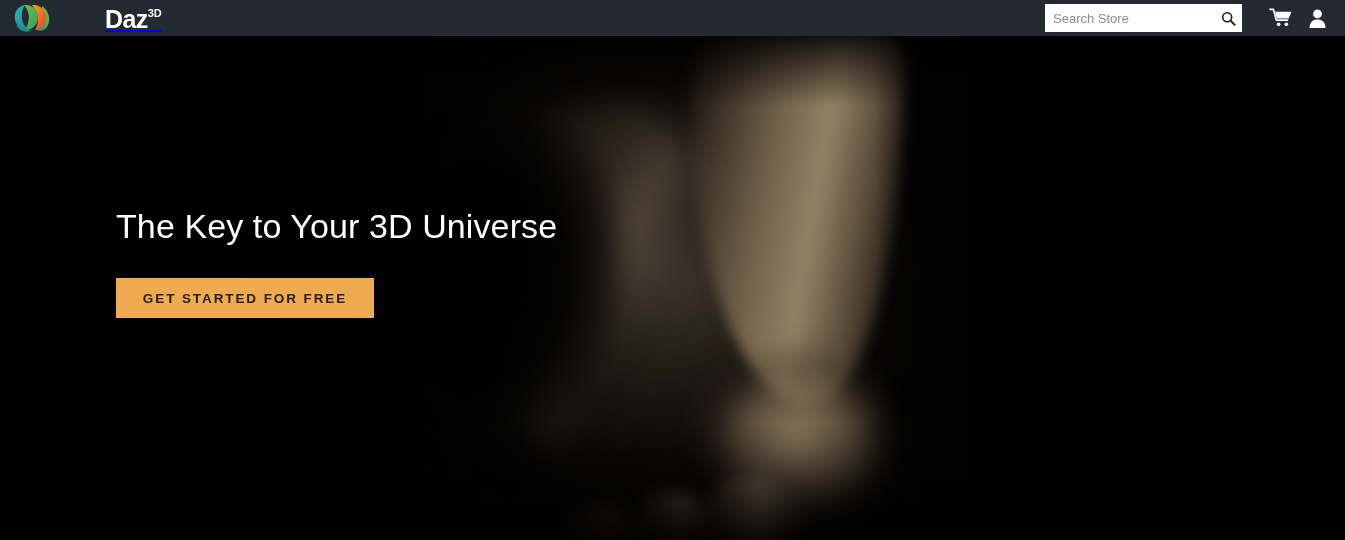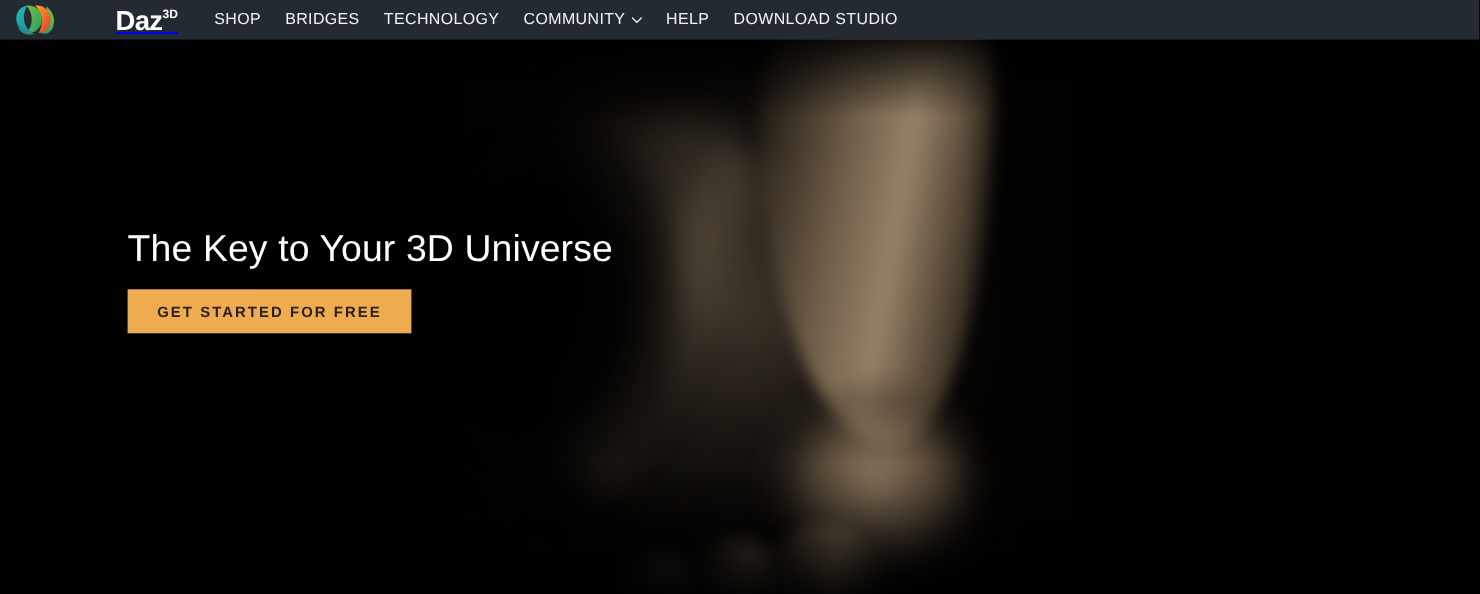--- a/index.html
+++ b/index.html
@@ -209,21 +209,21 @@
   .hero-title {
     color: #ffffff; font-size: 34px; font-weight: 300;
     letter-spacing: 0.1px; line-height: 1.18; white-space: nowrap;
   }
   .hero-desc {
     color: #f4f4f4; font-size: 16.5px; font-weight: 400;
     line-height: 1.62; margin-top: 20px; width: 450px;
   }
   .hero-cta {
     display: inline-flex; align-items: center; justify-content: center;
-    margin-top: 17px;
+    margin-top: 32px;
     width: 258px; height: 40px;
     background: #efab50; color: #2b2016;
     border: 0; cursor: pointer;
     font-family: "Liberation Sans", sans-serif;
     font-size: 13.5px; font-weight: 700; letter-spacing: 1.9px;
   }
 </style>
 </head>
 <body>
 
@@ -256,46 +256,48 @@
           <path d="M30 4 C36 8 39 16 36 23 C34 28 29 30 25 28 C29 22 30 13 30 4 Z" fill="url(#gGreen2)"></path>
           <path d="M20 3 C28 2 34 8 34 16 C34 23 29 28 23 28 C27 22 28 12 20 3 Z" fill="url(#gOrange)"></path>
           <path d="M12 3 C21 2 27 9 26 17 C25 24 19 29 12 28 C18 22 19 11 12 3 Z" fill="url(#gGreen)"></path>
           <path d="M13 3 C6 4 2 10 3 17 C4 24 10 29 17 27 C10 24 7 12 13 3 Z" fill="url(#gTeal)"></path>
           <path d="M5 19 C8 26 15 30 21 28 C16 31 8 30 5 24 Z" fill="#1e8f8a"></path>
         </svg>
       </span>
       <span class="brand-text"><span>Daz</span><sup class="brand-sup">3D</sup></span>
     </a>
 
-    <nav class="nav-links">
-      <a class="nav-link" href="#">
-        <span>SHOP</span>
-      </a>
-      <a class="nav-link" href="#">
-        <span>BRIDGES</span>
-      </a>
-      <a class="nav-link" href="#">
-        <span>TECHNOLOGY</span>
-      </a>
-      <a class="nav-link" href="#">
-        <span>COMMUNITY</span>
-        <span class="chev">
-          <svg width="10" height="7" viewBox="0 0 10 7" aria-hidden="true">
-            <path d="M1 1.4 L5 5.4 L9 1.4" fill="none" stroke="#f2f4f6" stroke-width="1.2" stroke-linecap="round"></path>
+
+    <div class="nav-right">
+      <div class="search-wrap">
+        <input class="search-input" type="text" placeholder="Search Store" style="">
+        <button class="search-btn">
+          <svg width="15" height="15" viewBox="0 0 16 16" aria-hidden="true">
+            <circle cx="6.6" cy="6.6" r="4.8" fill="none" stroke="#1b1b1b" stroke-width="1.7"></circle>
+            <line x1="10.2" y1="10.2" x2="14.6" y2="14.8" stroke="#1b1b1b" stroke-width="1.9" stroke-linecap="round"></line>
           </svg>
-        </span>
-      </a>
-      <a class="nav-link" href="#">
-        <span>HELP</span>
-      </a>
-      <a class="nav-link" href="#">
-        <span>DOWNLOAD STUDIO</span>
-      </a>
-    </nav>
-
+        </button>
+      </div>
+
+      <button class="icon-btn cart">
+        <svg width="25" height="22" viewBox="0 0 26 22" aria-hidden="true">
+          <path d="M1 2 H4.6 L7.6 13.2 H19.4" fill="none" stroke="#ffffff" stroke-width="1.7" stroke-linecap="round" stroke-linejoin="round"></path>
+          <path d="M6.4 4.6 H23.5 L20.4 11.6 H8.1 Z" fill="#ffffff"></path>
+          <circle cx="10" cy="17.6" r="1.9" fill="#ffffff"></circle>
+          <circle cx="18" cy="17.6" r="1.9" fill="#ffffff"></circle>
+        </svg>
+      </button>
+
+      <button class="icon-btn user">
+        <svg width="19" height="21" viewBox="0 0 20 22" aria-hidden="true">
+          <circle cx="10" cy="6.2" r="4.6" fill="#ffffff"></circle>
+          <path d="M1.6 21 C1.6 14.6 5.4 12.0 10 12.0 C14.6 12.0 18.4 14.6 18.4 21 Z" fill="#ffffff"></path>
+        </svg>
+      </button>
+    </div>
   </div>
 
   <div class="hero">
     <div class="hero-photo">
       <div class="glow-wide"></div>
       <div class="forearm"></div>
       <div class="knuckles"></div>
       <div class="finger-a"></div>
       <div class="finger-b"></div>
       <div class="finger-c"></div>

